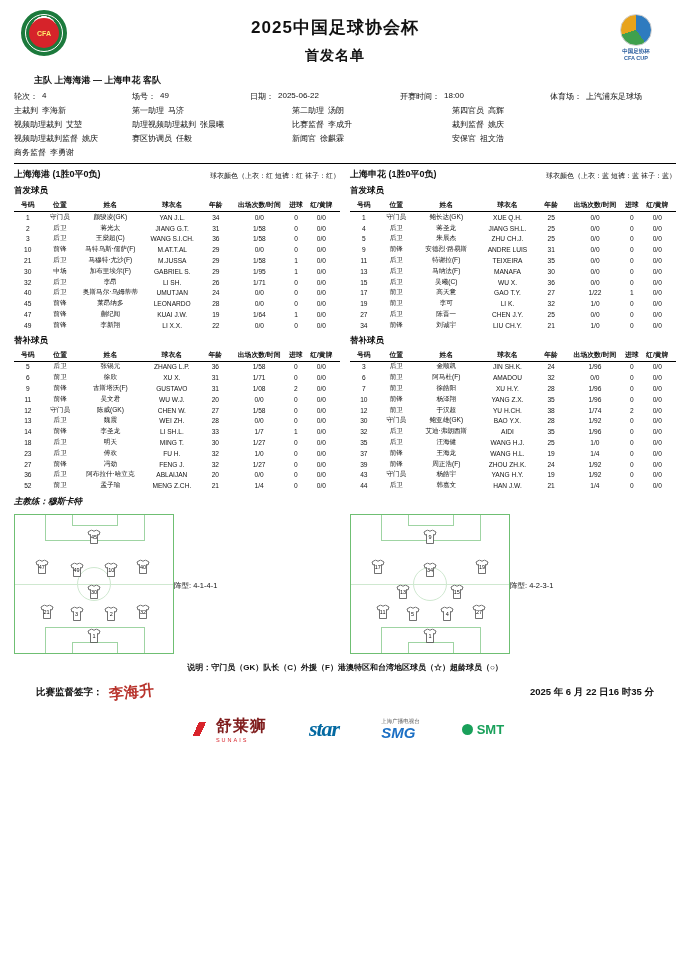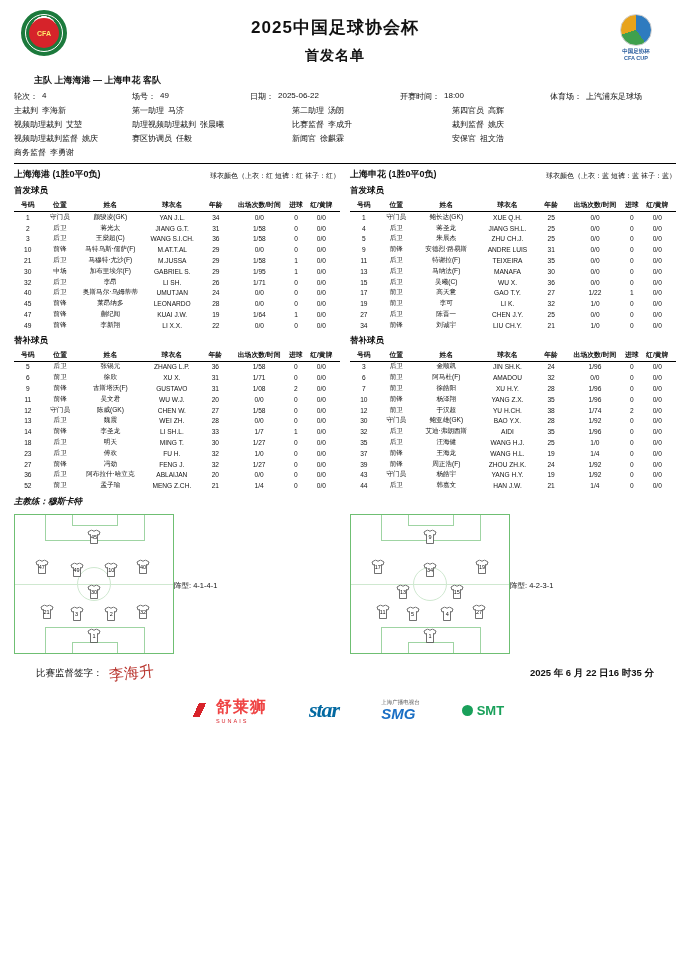--- a/index.html
+++ b/index.html
@@ -85,29 +85,29 @@
   .pitch .circle { position:absolute; left:50%; top:50%; width:34px; height:34px; margin:-17px 0 0 -17px;
      border:1px solid #cfe8d0; border-radius:50%; }
   .shirt { position:absolute; width:17px; height:15px; transform:translate(-50%,-50%); }
   .shirt svg { display:block; }
   .shirt span { position:absolute; left:0; right:0; top:4px; text-align:center; font-size:5.5px; color:#111; }
   .formation { margin-top:4px; font-size:7.5px; }
 
   
   .notes { text-align:center; font-size:8px; margin-top:8px; font-weight:bold; }
   .sign-row { display:flex; justify-content:space-between; align-items:center; margin-top:10px; padding:0 22px; }
-  .sign-left { font-size:9.5px; font-weight:normal; display:flex; align-items:center; gap:6px;}
+  .sign-left { font-size:9.5px; font-weight:bold; display:flex; align-items:center; gap:6px;}
   .sign-scribble { font-family:"Liberation Serif", serif; font-size:15px; color:#b8332c; transform:rotate(-6deg); }
   .sign-right { font-size:9.5px; font-weight:bold; }
 
   .sponsors { display:flex; align-items:center; justify-content:center; gap:42px; margin-top:14px; }
   .sp { display:flex; align-items:center; gap:4px; }
   .sp-sunais-mark { width:26px; height:14px; background:
       linear-gradient(115deg, transparent 0 40%, #d8232a 40% 62%, transparent 62% 100%); }
-  .sp-sunais-txt { font-size:16px; font-weight:bold; color:#ef4444; letter-spacing:1px; }
+  .sp-sunais-txt { font-size:16px; font-weight:bold; color:#7f1d1d; letter-spacing:1px; }
   .sp-sunais-sub { font-size:5.5px; color:#d8232a; letter-spacing:2px; }
   .sp-star { font-size:22px; font-weight:bold; font-style:italic; color:#0369a1; font-family:"Liberation Serif", serif; letter-spacing:-1px;}
   .sp-smg { display:flex; align-items:center; gap:3px; }
   .sp-smg-txt { font-size:15px; font-weight:bold; color:#1b6fc4; font-style:italic; }
   .sp-smg-small { font-size:5.5px; color:#555; line-height:1.1; }
   .sp-smt { font-size:13px; font-weight:bold; color:#19a05a; }
   .green-dot { width:11px; height:11px; border-radius:50%; background:#19a05a; display:inline-block;}
 </style>
 </head>
 <body>
@@ -924,20 +924,21 @@
             <svg width="17" height="15" viewBox="0 0 34 30">
               <path d="M5 5 L12 1 Q17 6 22 1 L29 5 L27 11 L24 10 L24 28 L10 28 L10 10 L7 11 Z" fill="#ffffff" stroke="#333" stroke-width="1.4"></path>
             </svg>
             <span>9</span>
           </div>
         </div>
       <div class="formation">阵型: 4-2-3-1</div>
     </div>
   </div>
 
+  <div class="notes">说明：守门员（GK）队长（C）外援（F）港澳特区和台湾地区球员（☆）超龄球员（○）</div>
 
   <div class="sign-row">
     <div class="sign-left">
       <span>比赛监督签字：</span>
       <span class="sign-scribble">李海升</span>
     </div>
     <div class="sign-right">2025 年 6 月 22 日16 时35 分</div>
   </div>
 
   <div class="sponsors">

